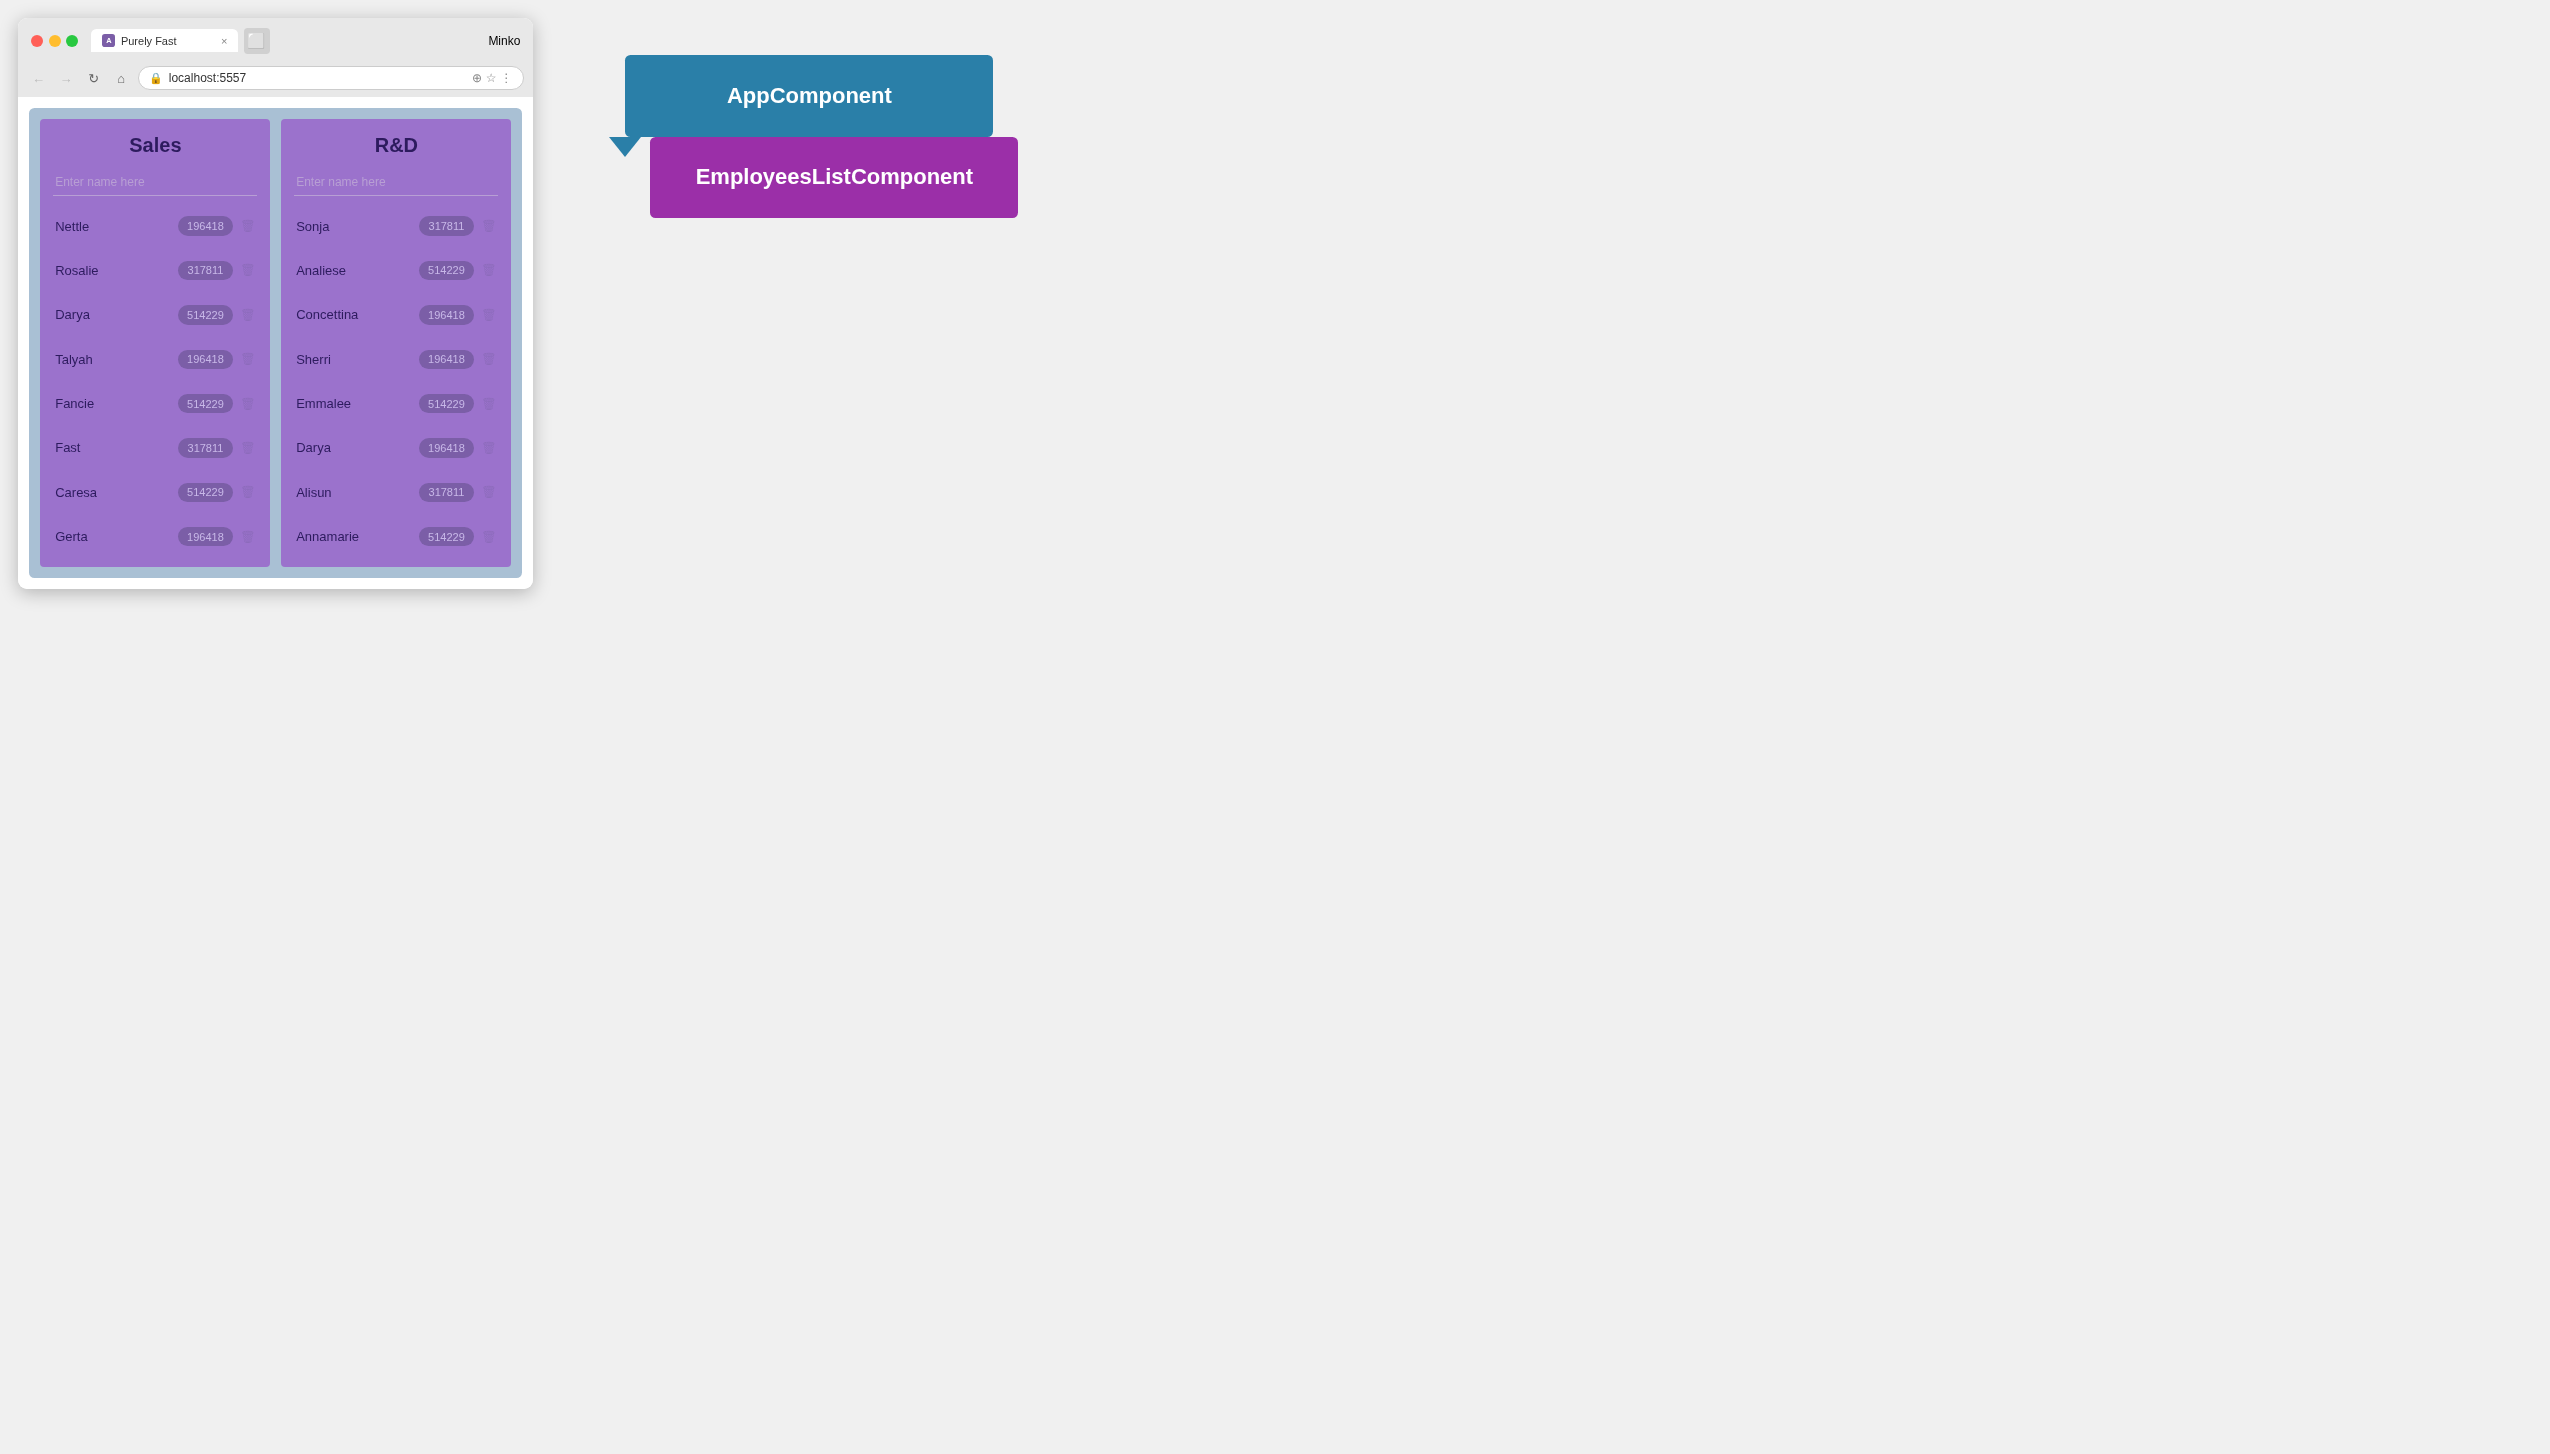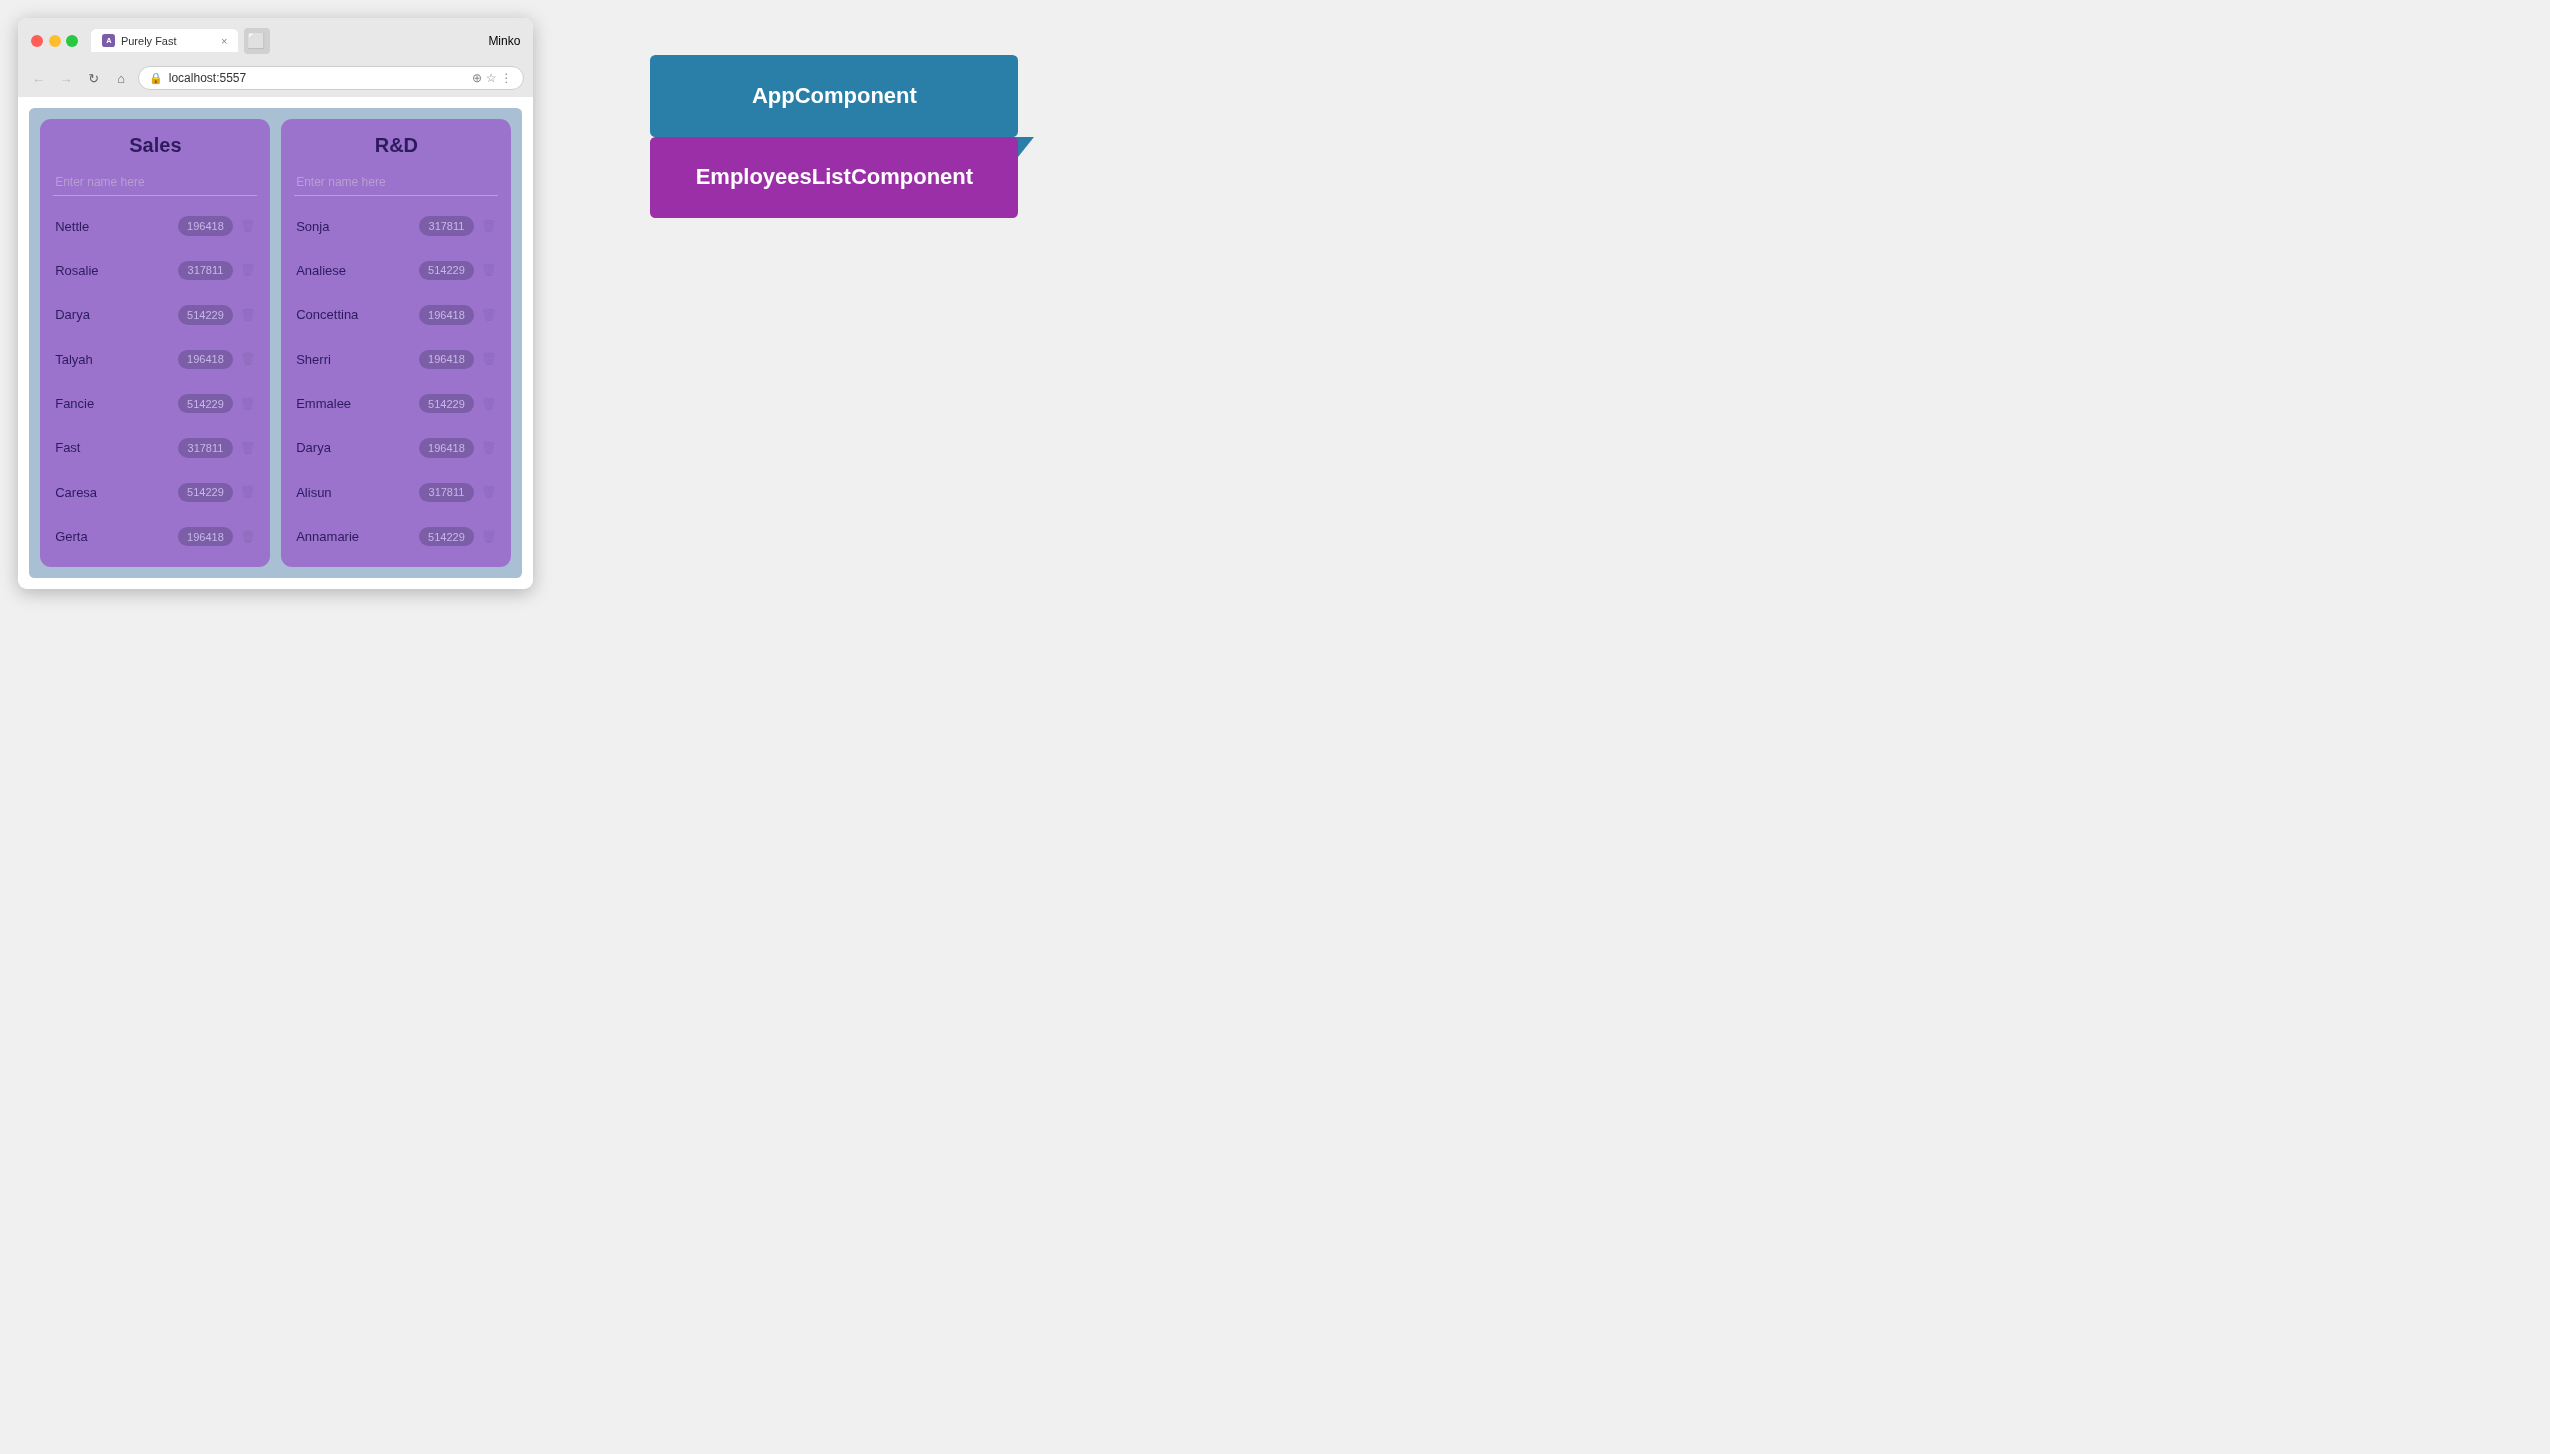--- a/index.html
+++ b/index.html
@@ -183,21 +183,21 @@
       background: #a9c0d4;
       border-radius: 5.5px;
       padding: 11px;
       display: flex;
       gap: 11px;
     }
 
     .department-panel {
       flex: 1;
       background: #9b72cc;
-      border-radius: 11px;
+      border-radius: 4px;
       padding: 14.7px 13px;
     }
 
     .dept-title {
       text-align: center;
       font-size: 20px;
       font-weight: bold;
       color: #2d1b5e;
       margin-bottom: 13px;
     }
@@ -252,21 +252,21 @@
       font-size: 12px;
       cursor: pointer;
       opacity: 0.8;
     }
 
     
     .diagram-section {
       flex: 1;
       display: flex;
       flex-direction: column;
-      align-items: flex-end;
+      align-items: flex-start;
       justify-content: center;
       padding: 37px 55px;
       gap: 0;
     }
 
     .component-box {
       width: 368px;
       padding: 27.6px 18.4px;
       border-radius: 5.5px;
       text-align: center;

